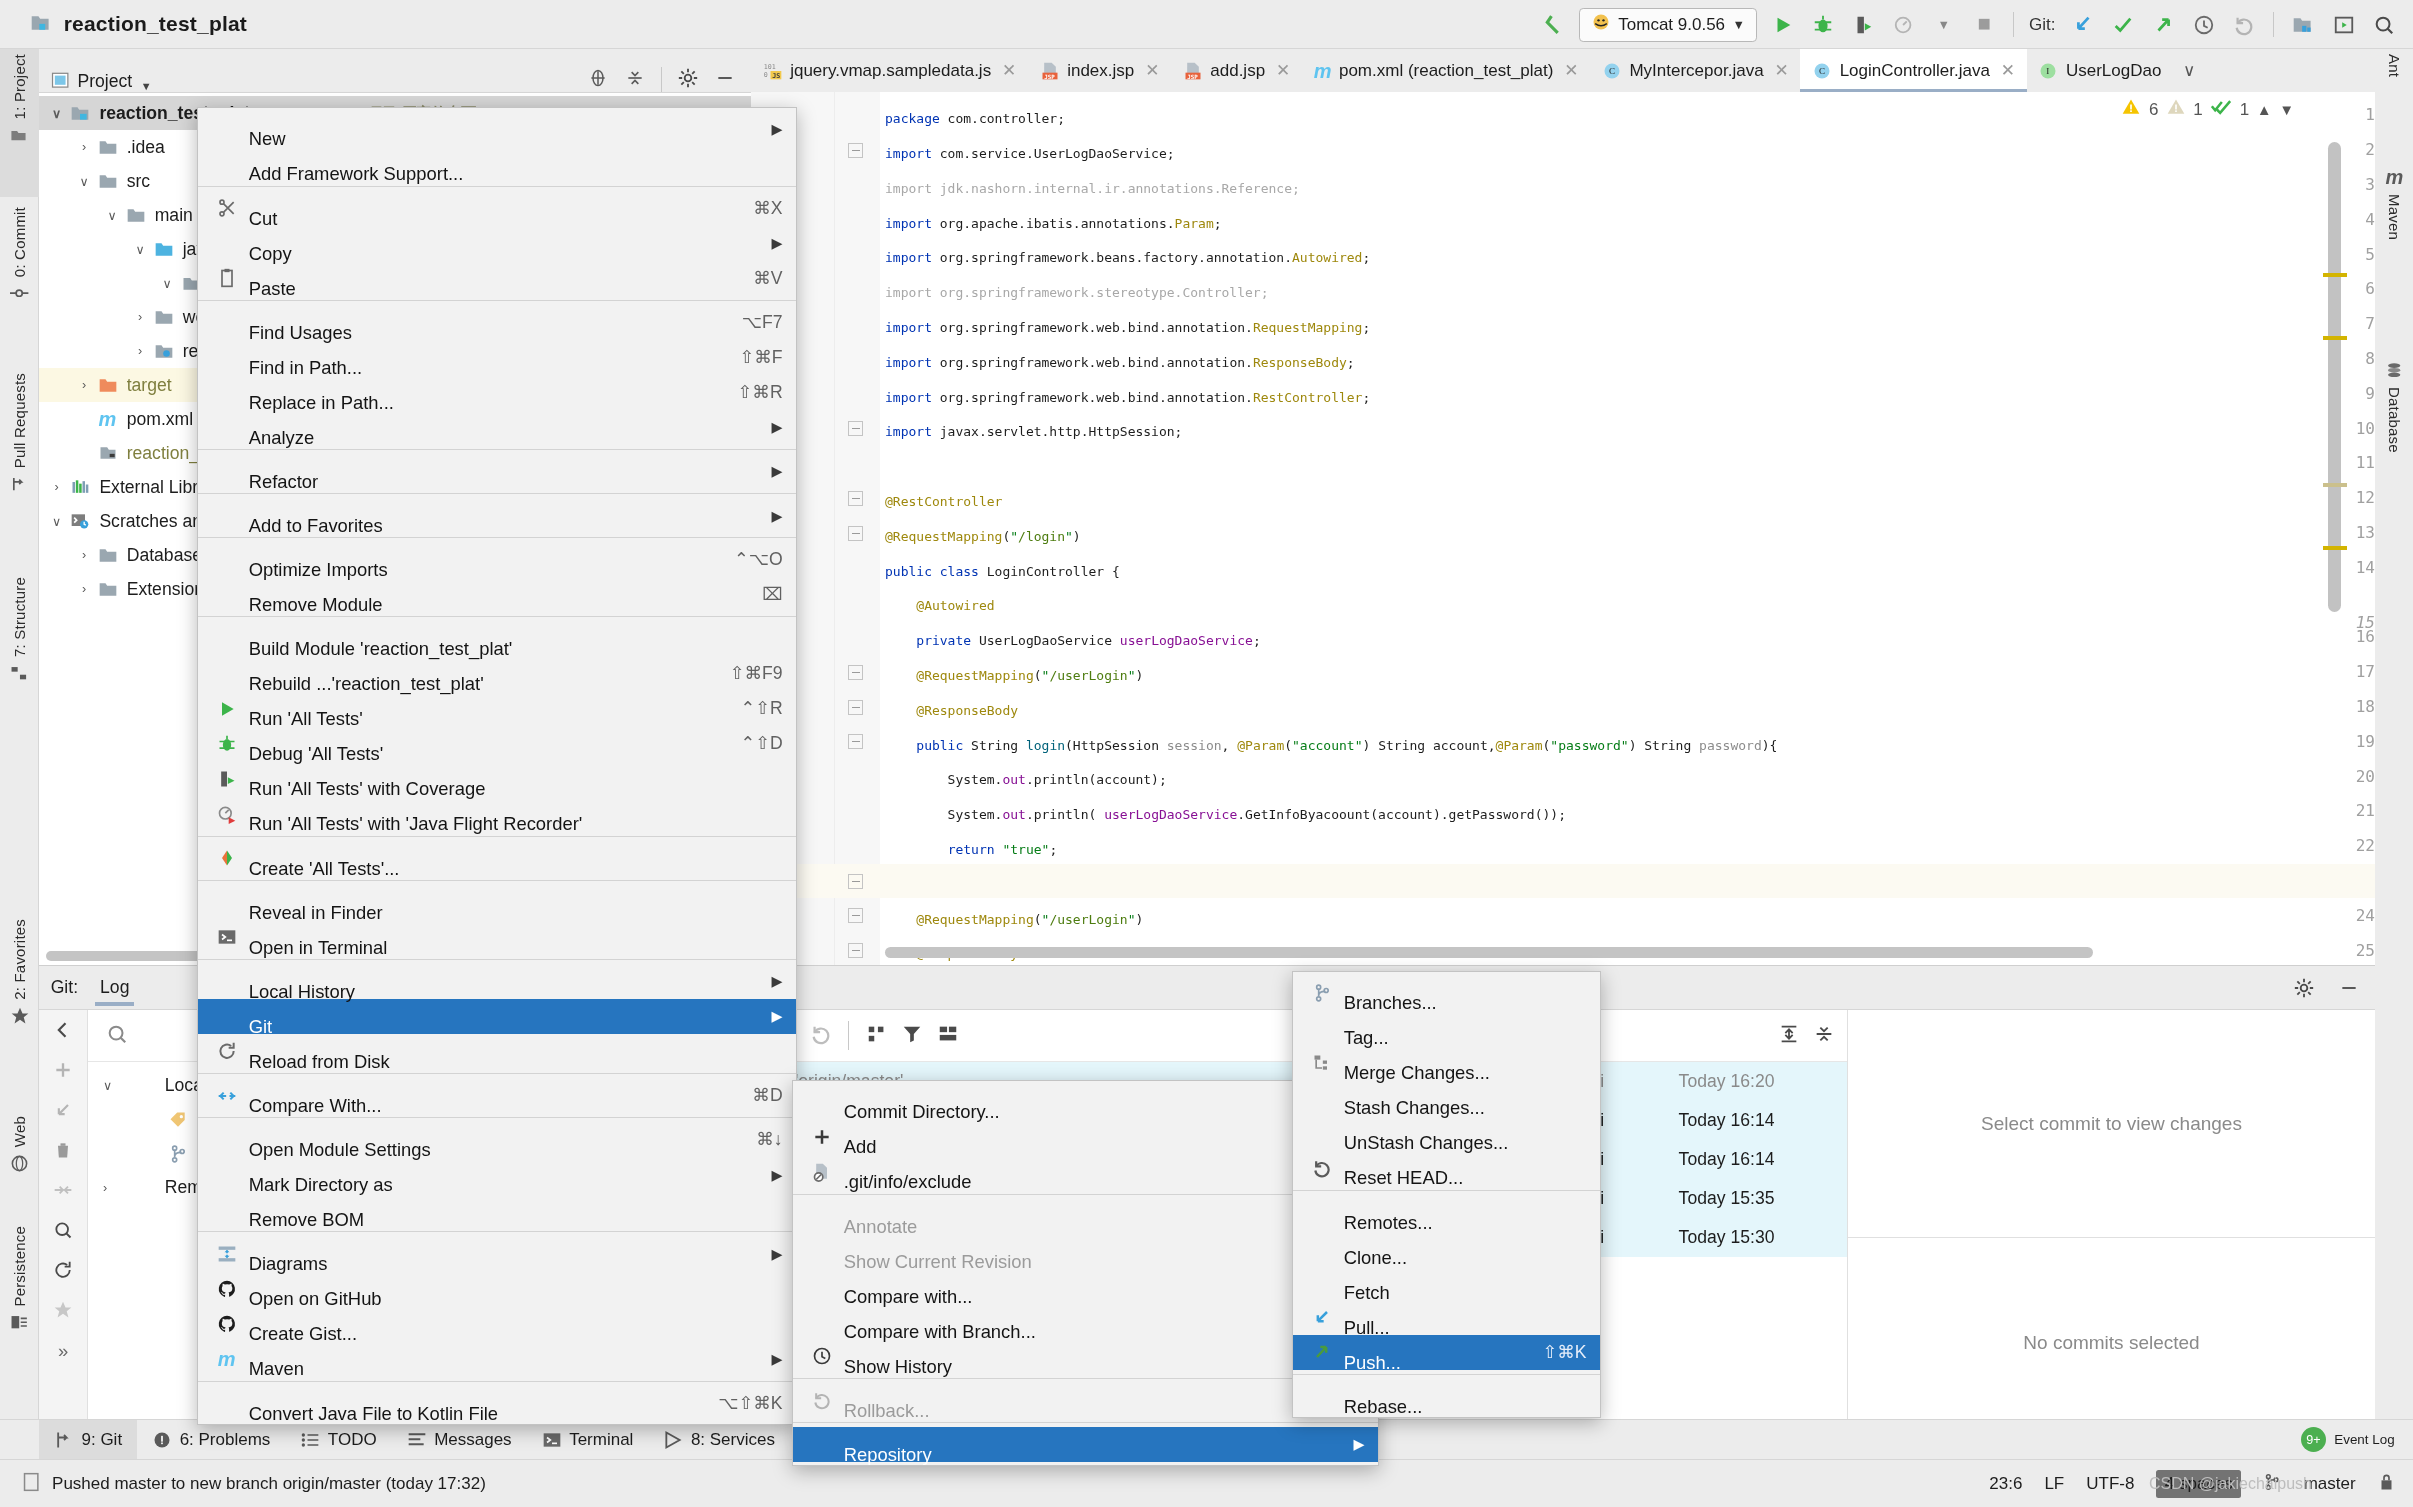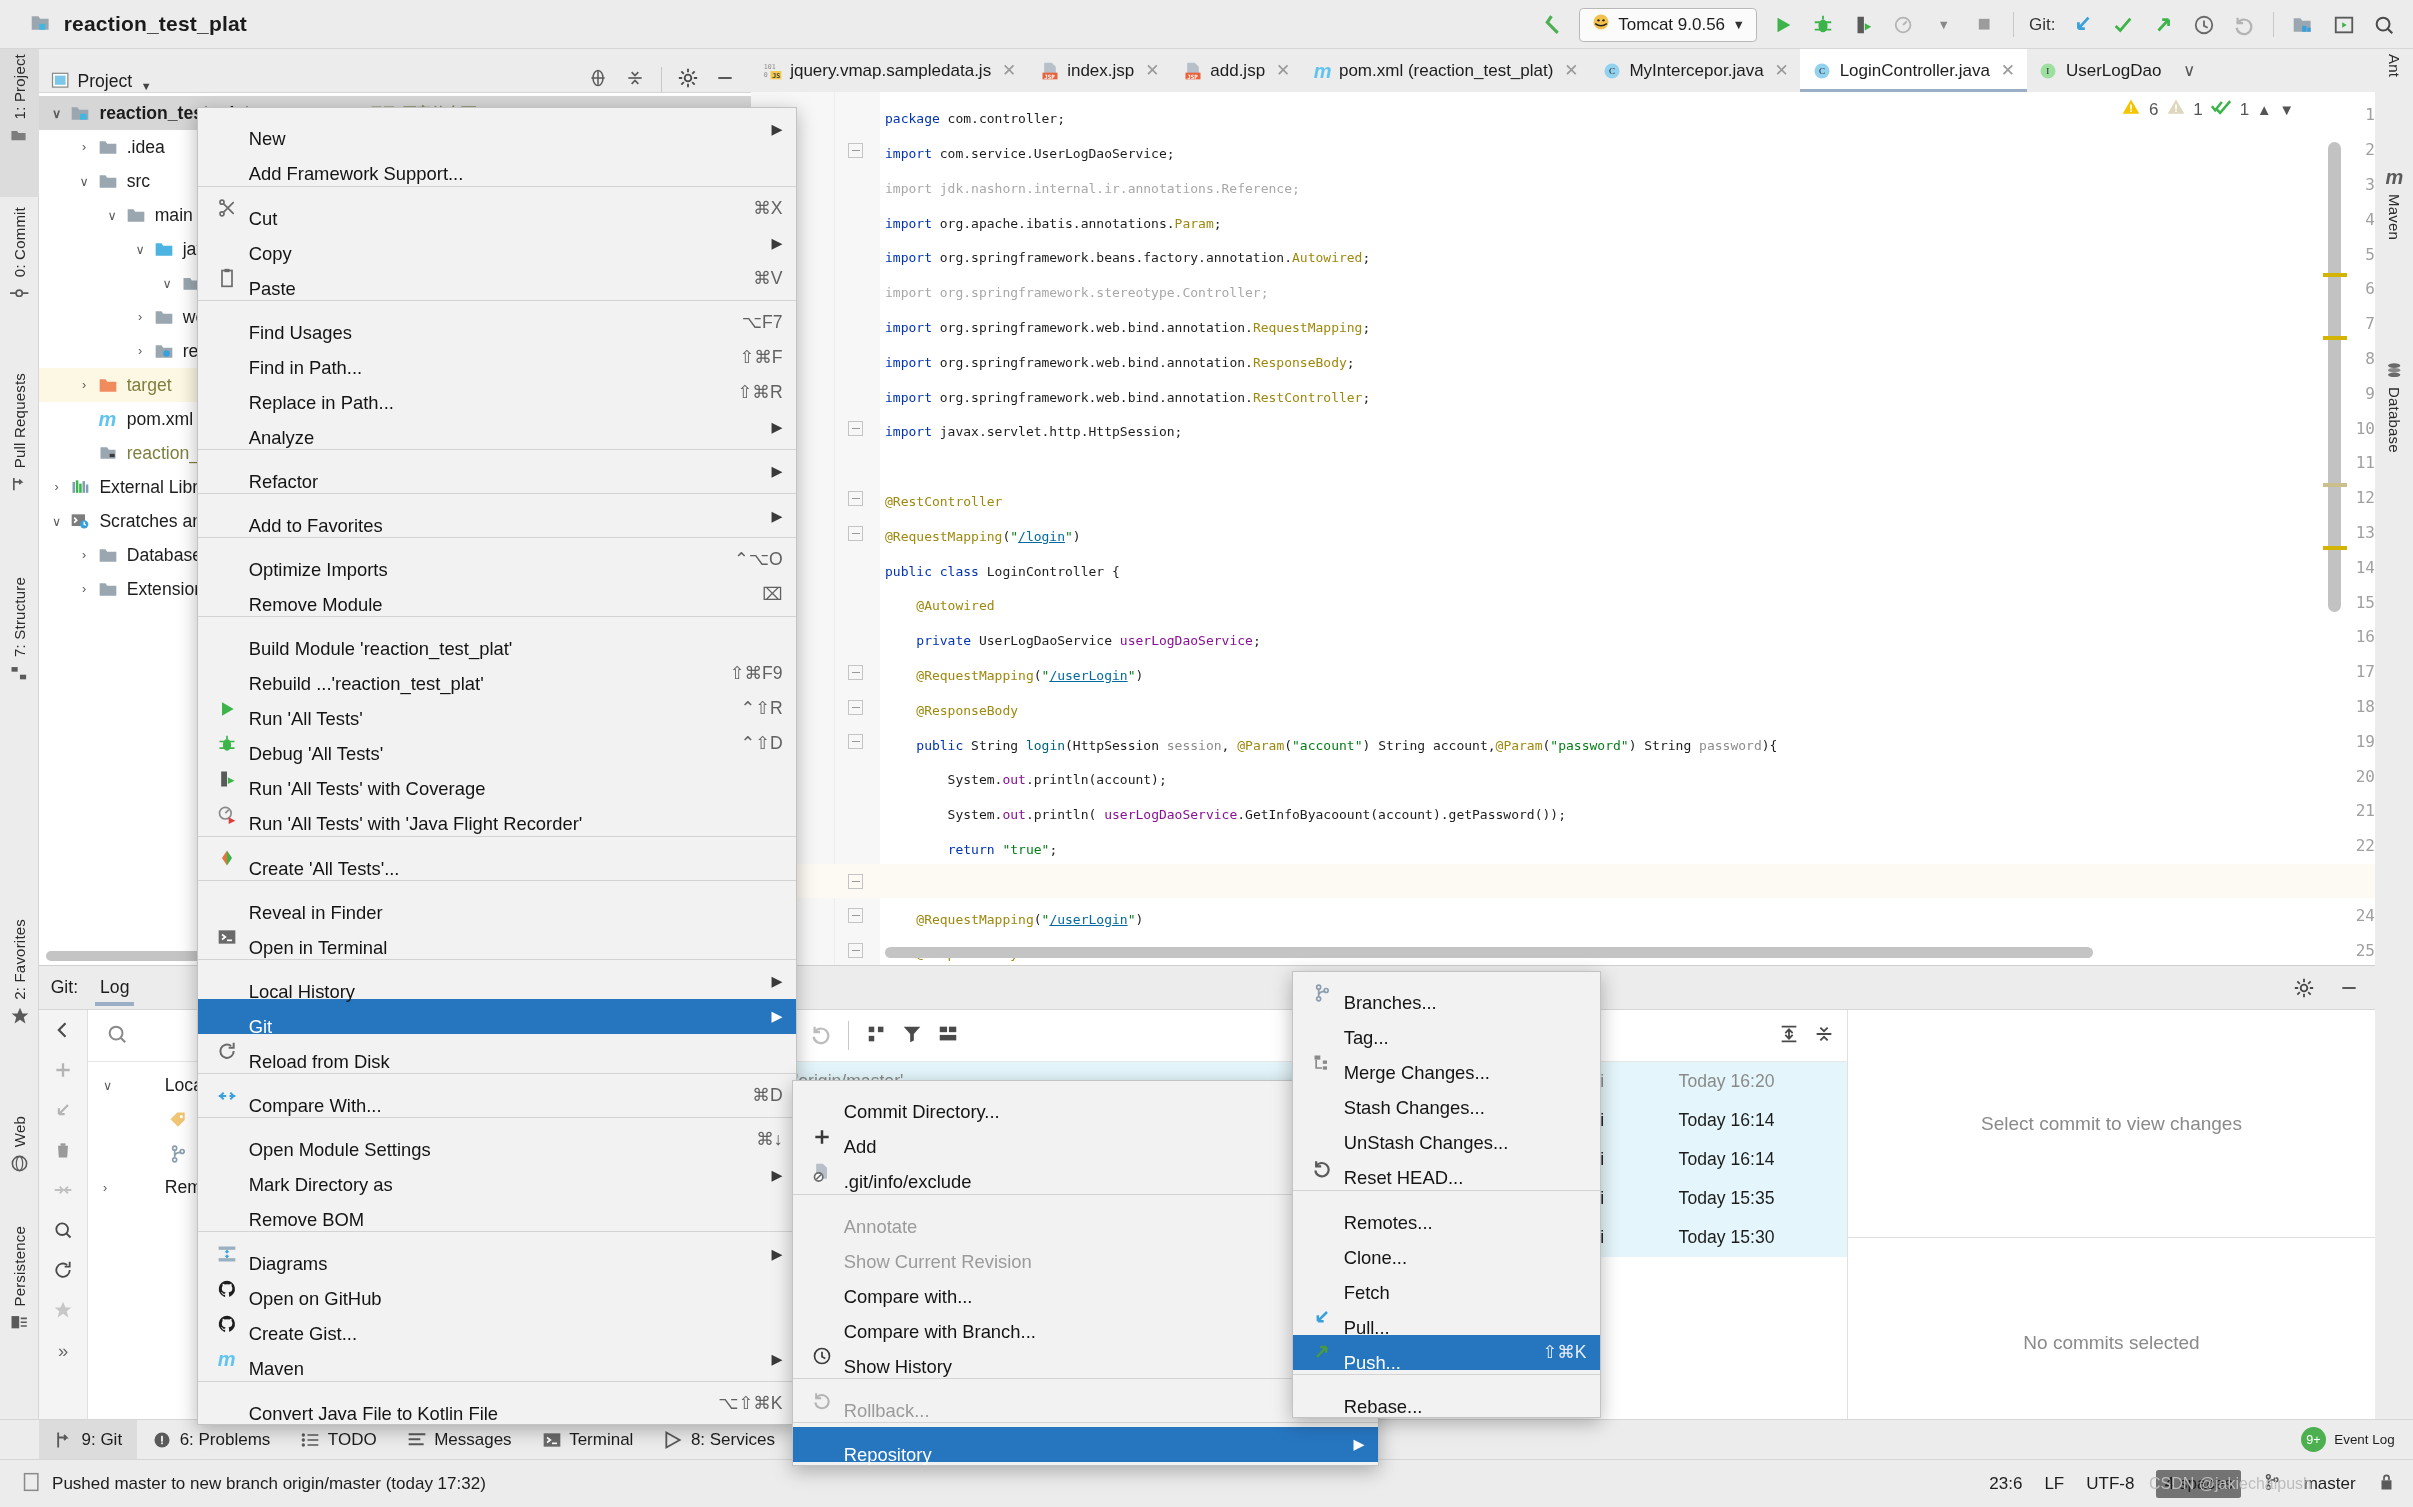--- a/index.html
+++ b/index.html
@@ -125,21 +125,21 @@
     white-space: pre; line-height: 35px; padding-top: 5.9px;
   }
   .cl { position: absolute; left: 5px; white-space: pre; }
   .kw { color: #0033b3; }
   .ann { color: #9e880d; }
   .str { color: #067d17; }
   .fld { color: #871094; }
   .mth { color: #00627a; }
   .grey { color: #a8a8a8; }
   .param { color: #8c8c8c; }
-  .ul-green { color: #0369a1; text-decoration: underline; }
+  .ul-green { color: #4d7c0f; }
   .hl-row {
     position: absolute; left: 0; right: 0; height: 34px; background: #fcfaf2;
   }
   .edit-inspect {
     position: absolute; right: 81px; top: 5px; display: flex; align-items: center; gap: 7.5px;
     font-size: 17px; color: #555;
   }
   .ed-scroll {
     position: absolute; right: 34px; top: 50px; width: 13.4px; height: 470px;
   }
@@ -727,21 +727,21 @@
         <div class="lineno" style="top: 153px;">5</div>
         <div class="lineno" style="top: 187px;">6</div>
         <div class="lineno" style="top: 222px;">7</div>
         <div class="lineno" style="top: 257px;">8</div>
         <div class="lineno" style="top: 292px;">9</div>
         <div class="lineno" style="top: 327px;">10</div>
         <div class="lineno" style="top: 361px;">11</div>
         <div class="lineno" style="top: 396px;">12</div>
         <div class="lineno" style="top: 431px;">13</div>
         <div class="lineno" style="top: 466px;">14</div>
-        <div class="lineno" style="top: 501px;">15</div>
+        <div class="lineno" style="top: 521px; font-style: italic;">15</div>
         <div class="lineno" style="top: 535px;">16</div>
         <div class="lineno" style="top: 570px;">17</div>
         <div class="lineno" style="top: 605px;">18</div>
         <div class="lineno" style="top: 640px;">19</div>
         <div class="lineno" style="top: 675px;">20</div>
         <div class="lineno" style="top: 709px;">21</div>
         <div class="lineno" style="top: 744px;">22</div>
         <div class="lineno" style="top: 779px;">23</div>
         <div class="lineno" style="top: 814px;">24</div>
         <div class="lineno" style="top: 849px;">25</div>

